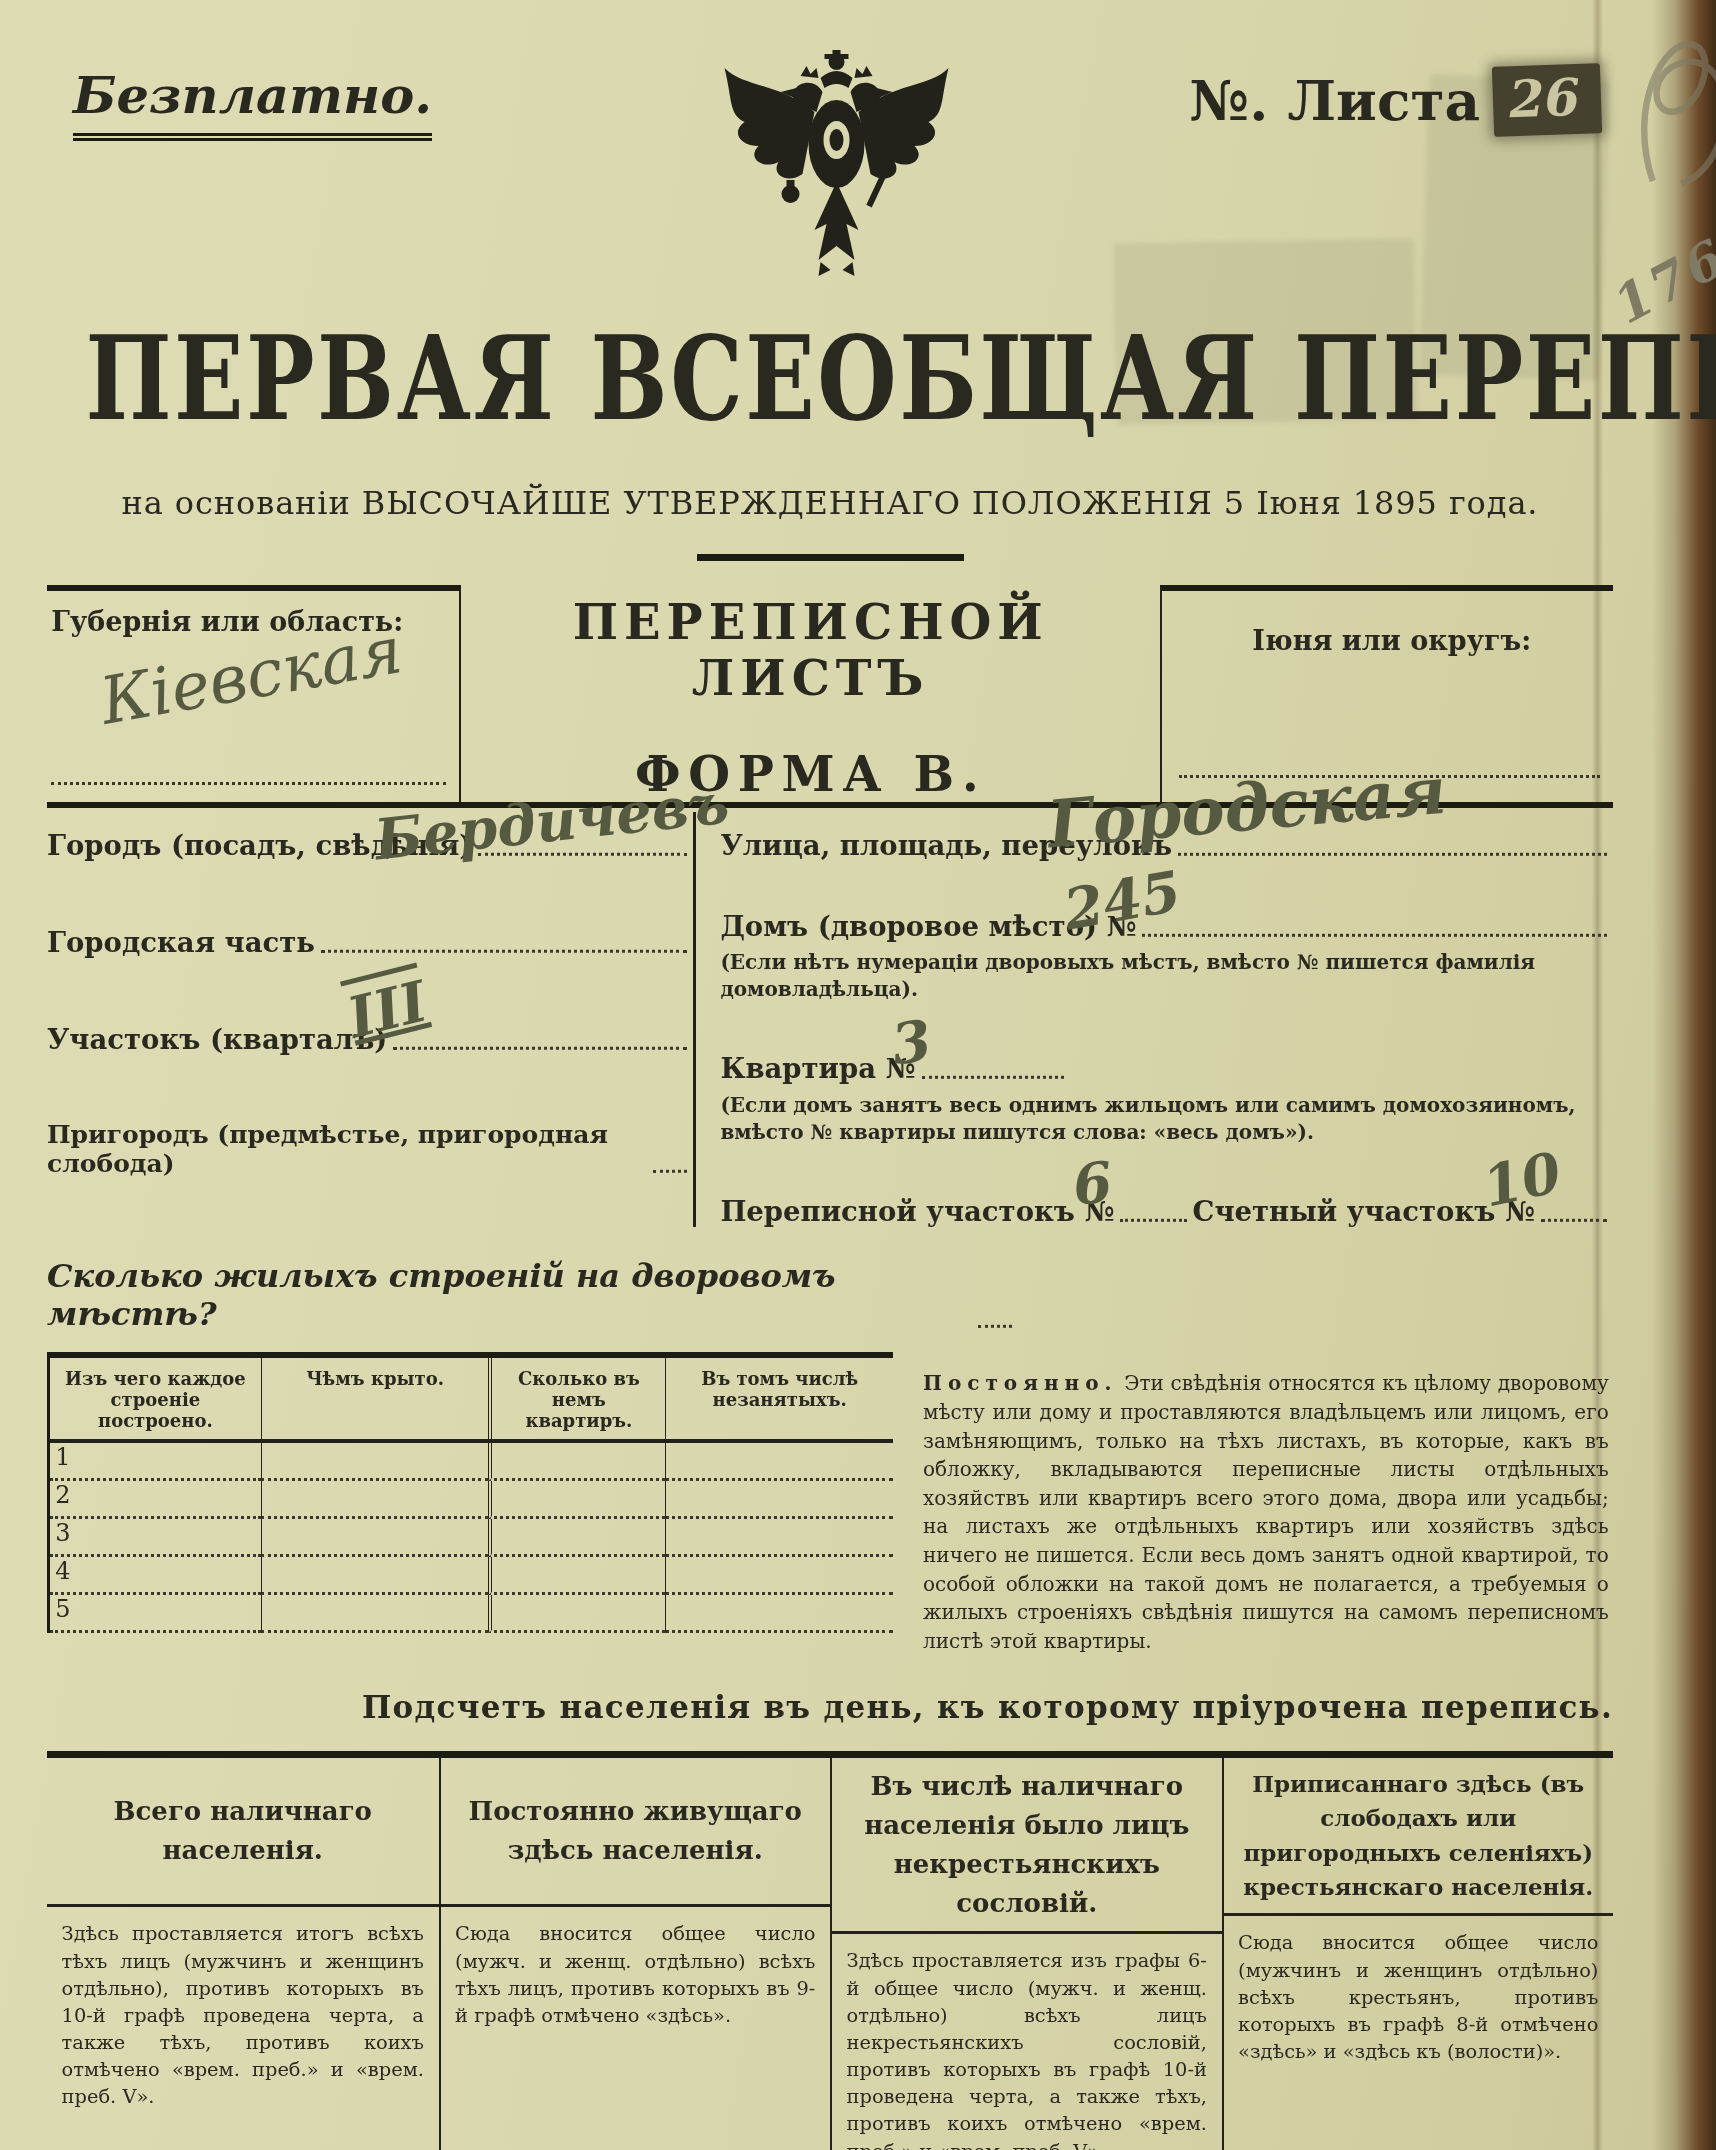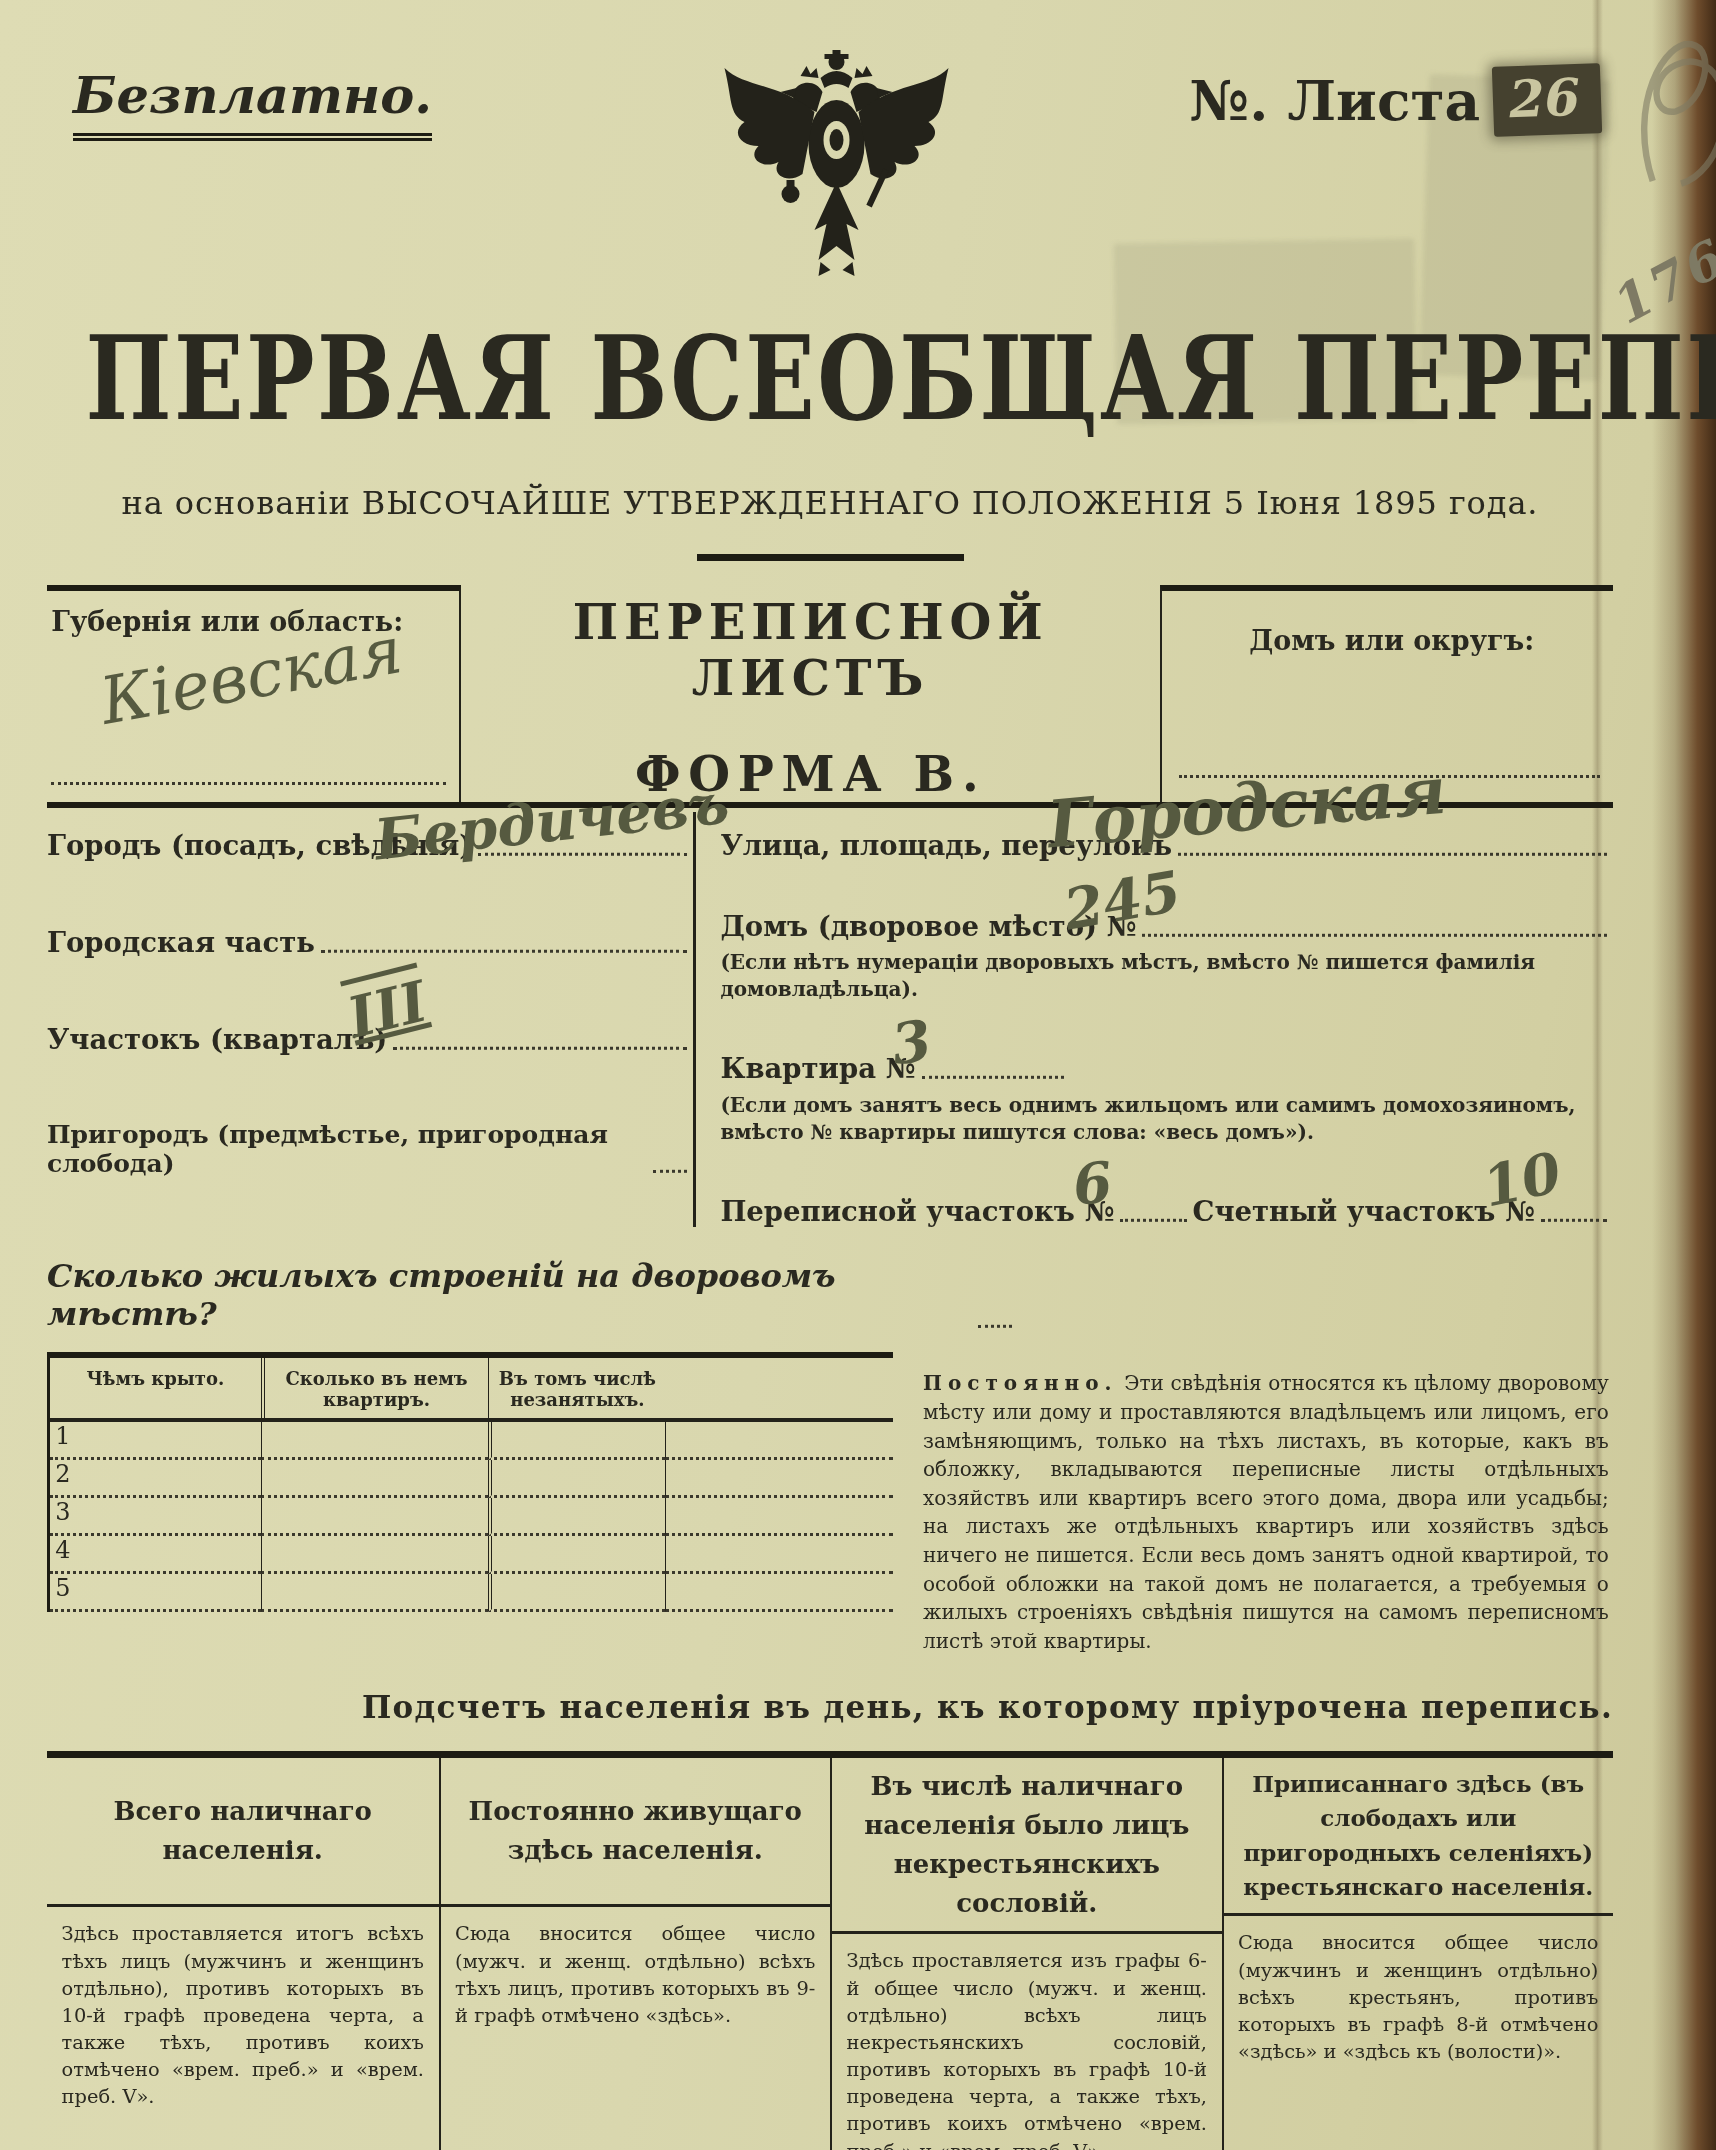--- a/index.html
+++ b/index.html
@@ -156,21 +156,21 @@
       <div class="band-left">
         <span class="lbl">Губернія или область:</span>
         <span class="hand hand-v">Кіевская</span>
         <span class="base"></span>
       </div>
       <div class="band-center">
         <div class="l1">ПЕРЕПИСНОЙ ЛИСТЪ</div>
         <div class="l2">ФОРМА В.</div>
       </div>
       <div class="band-right">
-        <span class="lbl">Домъ или округъ:</span>
+        <span class="lbl">Іюня или округъ:</span>
         <span class="base"></span>
       </div>
     </div>
 
     <div class="addr">
       <div class="addr-l">
         <div class="row">
           <span>Городъ (посадъ, свѣдѣнія)</span>
           <span class="dots"></span>
           <span class="hand hv" style="left:327px; top:-41px; transform:rotate(-6deg);">Бердичевъ</span>
@@ -221,20 +221,21 @@
     </div>
 
     <div class="question">
       <span>Сколько жилыхъ строеній на дворовомъ мѣстѣ?</span>
       <span class="dots"></span>
     </div>
 
     <div class="brow">
       <div class="btable">
         <div class="bhead">
+          <div>Изъ чего каждое строеніе построено.</div>
           <div>Чѣмъ крыто.</div>
           <div class="dbl">Сколько въ немъ квартиръ.</div>
           <div>Въ томъ числѣ незанятыхъ.</div>
         </div>
         <div class="bbody">
           <div class="brw">
             <div>1</div>
               <div></div>
               <div class="dbl"></div>
               <div></div>

